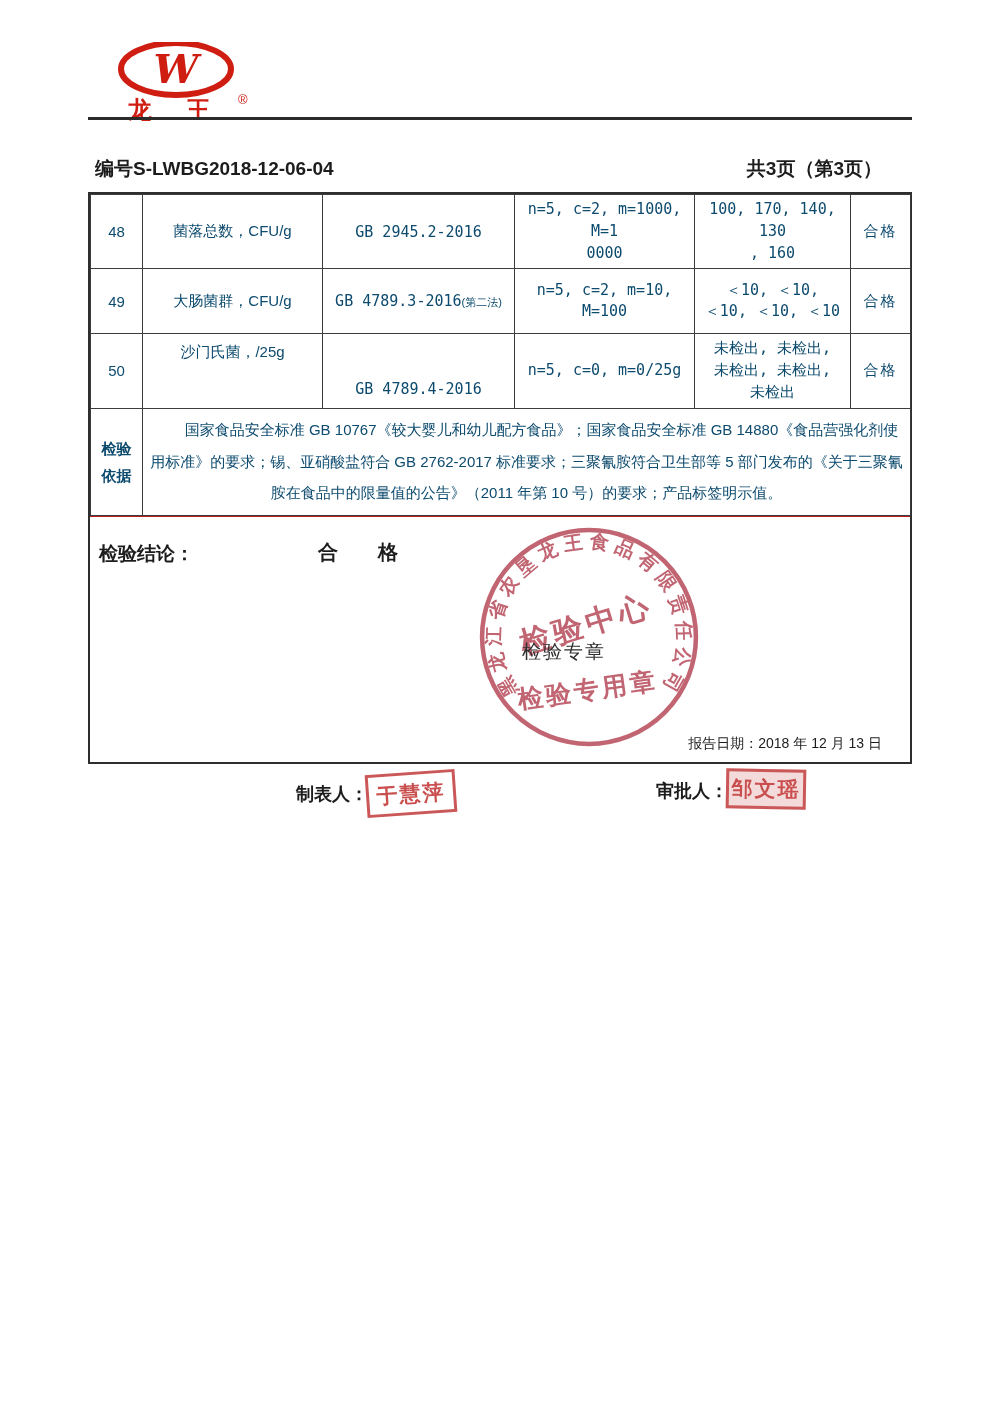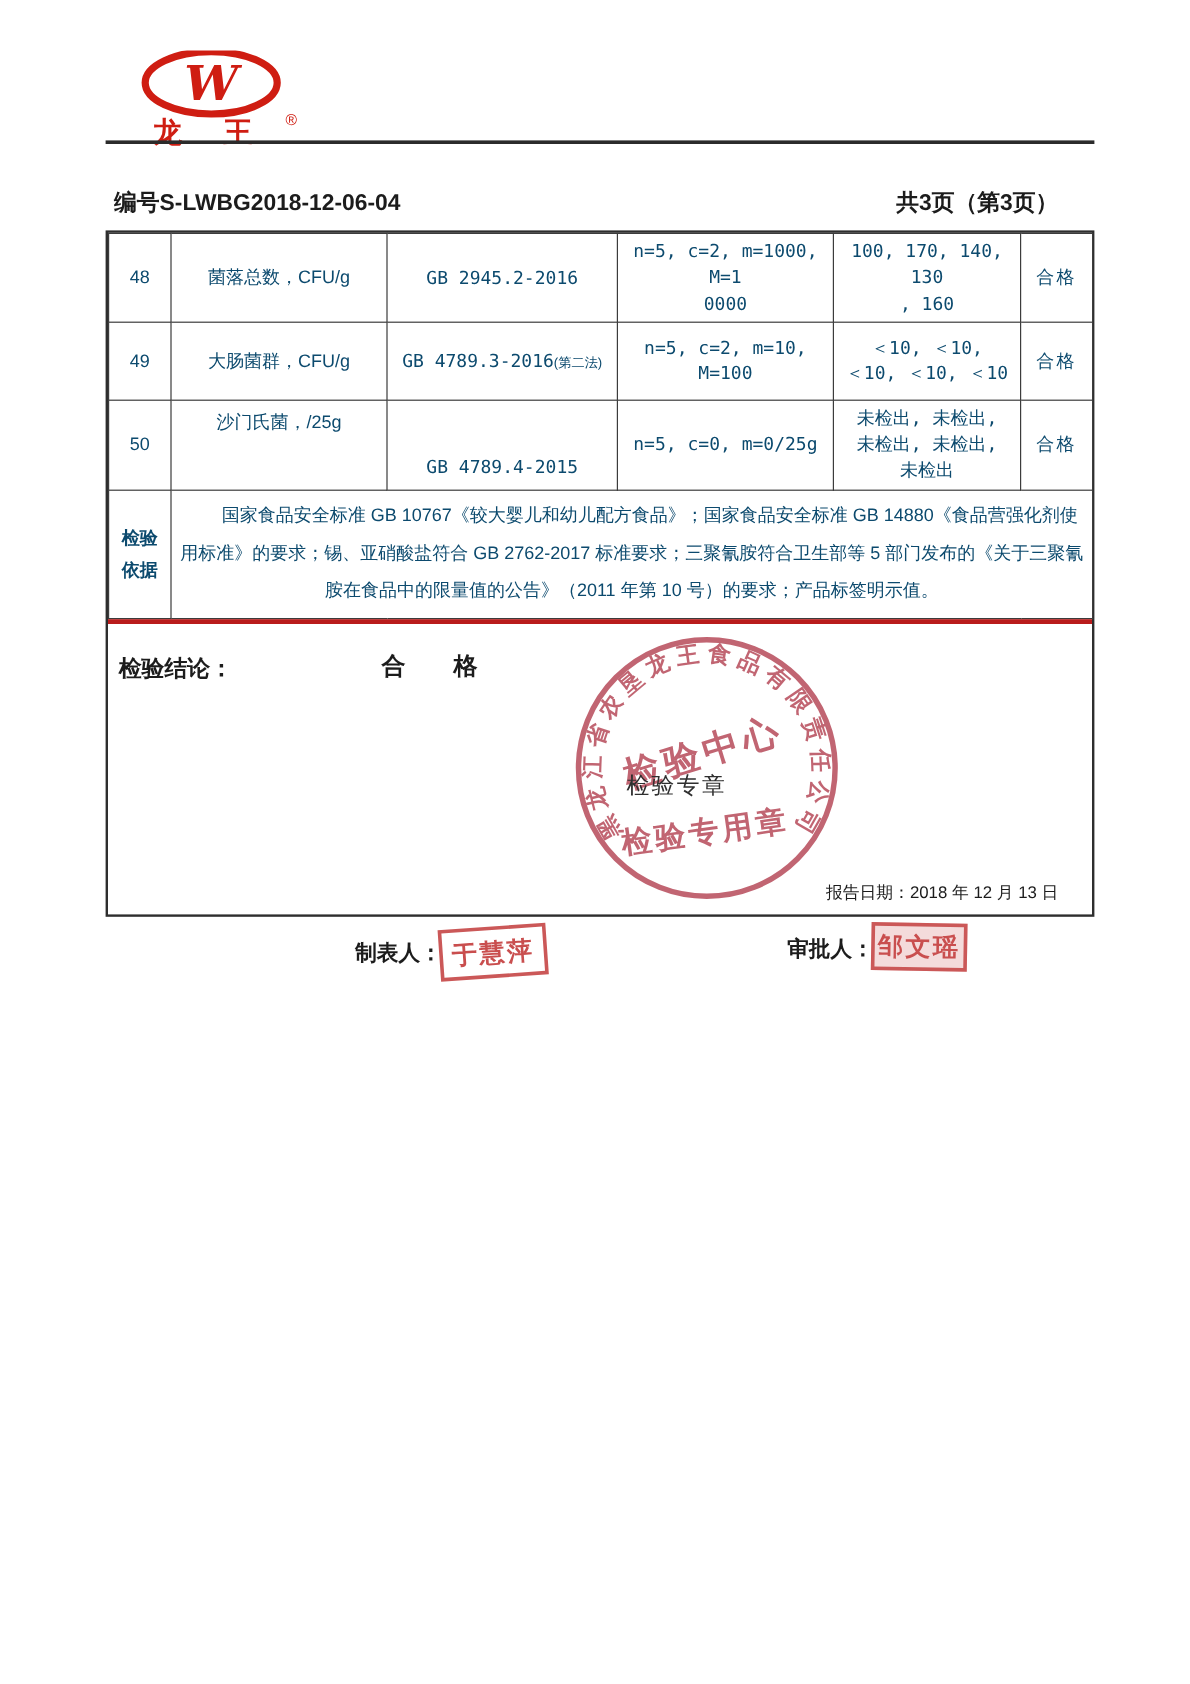--- a/index.html
+++ b/index.html
@@ -58,21 +58,21 @@
   td.c-basis-label {
     font-size: 18px; font-weight: bold; white-space: pre-line; line-height: 1.8;
   }
   td.c-basis-text {
     text-align: justify; font-size: 17px; line-height: 2.1;
     padding: 6px 10px 6px 9px; text-indent: 2em; border-radius: 23px;
   }
 
   
   .conclusion {
-    position: relative; height: 246px; border-top: 4px solid #b91c1c;
+    position: relative; height: 246px; border-top: 1px solid #b91c1c;
   }
   .concl-label { position: absolute; left: 9px; top: 24px; font-size: 19px; font-weight: bold; }
   .concl-value { position: absolute; left: 228px; top: 22px; font-size: 20px; font-weight: bold; white-space: pre; }
   .report-date { position: absolute; right: 28px; bottom: 9px; font-size: 14px; text-align: right; }
   .stamp { position: absolute; left: 383px; top: 4px; width: 232px; height: 232px; opacity: 0.88; }
   .stamp text { fill: #b9505f; }
   .stamp .ringtext { font-size: 19px; letter-spacing: 5.5px; font-weight: bold; }
   .stamp .centertext { font-size: 30px; letter-spacing: 4px; font-weight: bold; }
   .stamp .bottomtext { font-size: 25px; letter-spacing: 3px; font-weight: bold; }
   .stamp-overlay {
@@ -140,21 +140,21 @@
           <td class="c-item">大肠菌群，CFU/g</td>
           <td class="c-method"><span>GB 4789.3-2016</span><span class="note">(第二法)</span></td>
           <td class="c-req">n=5, c=2, m=10, M=100</td>
           <td class="c-res">＜10, ＜10,
 ＜10, ＜10, ＜10</td>
           <td class="c-concl">合格</td>
         </tr>
         <tr style="height:71px">
           <td class="c-no">50</td>
           <td class="c-item" style="vertical-align:top; padding-top:9px">沙门氏菌，/25g</td>
-          <td class="c-method vbottom"><span>GB 4789.4-2015</span></td>
+          <td class="c-method vbottom"><span>GB 4789.4-2016</span></td>
           <td class="c-req">n=5, c=0, m=0/25g</td>
           <td class="c-res">未检出, 未检出,
 未检出, 未检出,
 未检出</td>
           <td class="c-concl">合格</td>
         </tr>
         <tr style="height:107px">
           <td class="c-basis-label">检验
 依据</td>
           <td class="c-basis-text" colspan="5">国家食品安全标准 GB 10767《较大婴儿和幼儿配方食品》；国家食品安全标准 GB 14880《食品营强化剂使用标准》的要求；锡、亚硝酸盐符合 GB 2762-2017 标准要求；三聚氰胺符合卫生部等 5 部门发布的《关于三聚氰胺在食品中的限量值的公告》（2011 年第 10 号）的要求；产品标签明示值。</td>

